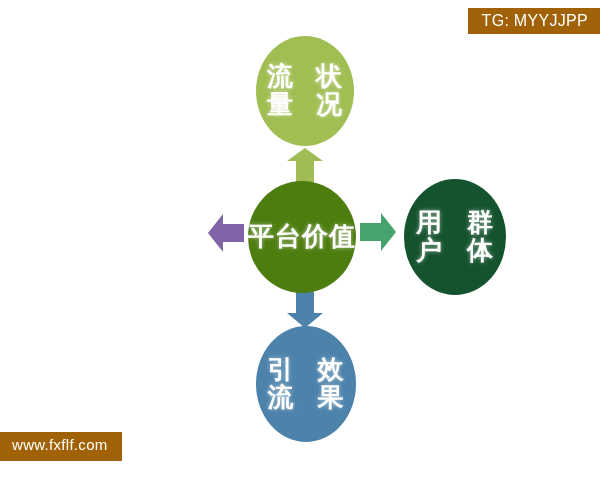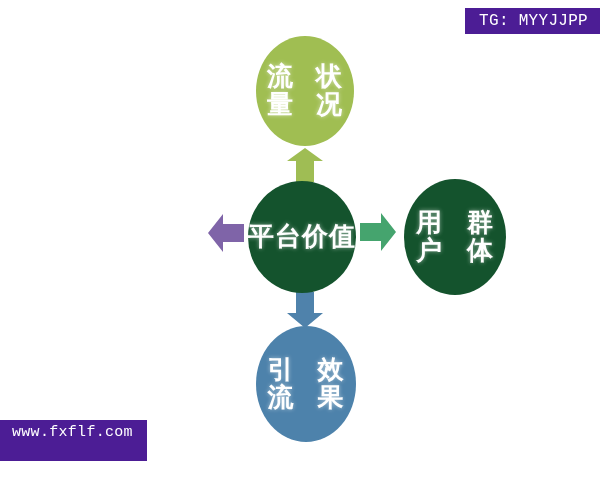--- a/index.html
+++ b/index.html
@@ -17,41 +17,41 @@
   #canvas {
     position: relative;
     width: 600px;
     height: 480px;
     background: #ffffff;
   }
 
   
   .watermark {
     position: absolute;
-    background: #4c1d95;
+    background: #a16207;
     color: #ffffff;
-    font-family: Liberation Mono, monospace;
+    font-family: Liberation Sans, sans-serif;
     font-weight: 400;
     letter-spacing: 0.3px;
     display: flex;
     align-items: center;
     white-space: nowrap;
   }
   #wm-top {
     top: 8px;
     right: 0px;
     height: 26px;
     padding: 0 12px 0 14px;
     font-size: 16px;
   }
   #wm-bottom {
     left: 0px;
     bottom: 19px;
     height: 25px;
-    padding: 0 14px 16px 12px;
+    padding: 0 14px 4px 12px;
     font-size: 15px;
   }
 
   
   .node {
     position: absolute;
     border-radius: 50%;
     display: flex;
     align-items: center;
     justify-content: center;
@@ -66,21 +66,21 @@
   .node .line {
     display: block;
     letter-spacing: 1px;
   }
 
   #node-center {
     left: 248px;
     top: 181px;
     width: 108px;
     height: 112px;
-    background: #14532d;
+    background: #4d7c0f;
     font-size: 26px;
     z-index: 5;
   }
   #node-top {
     left: 256px;
     top: 36px;
     width: 98px;
     height: 110px;
     background: #a0be52;
     font-size: 26px;

